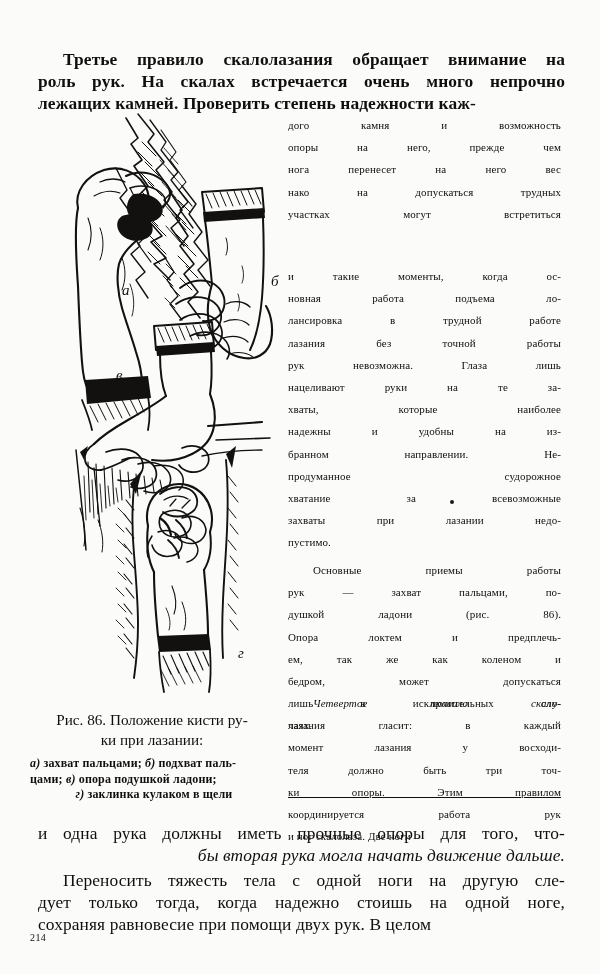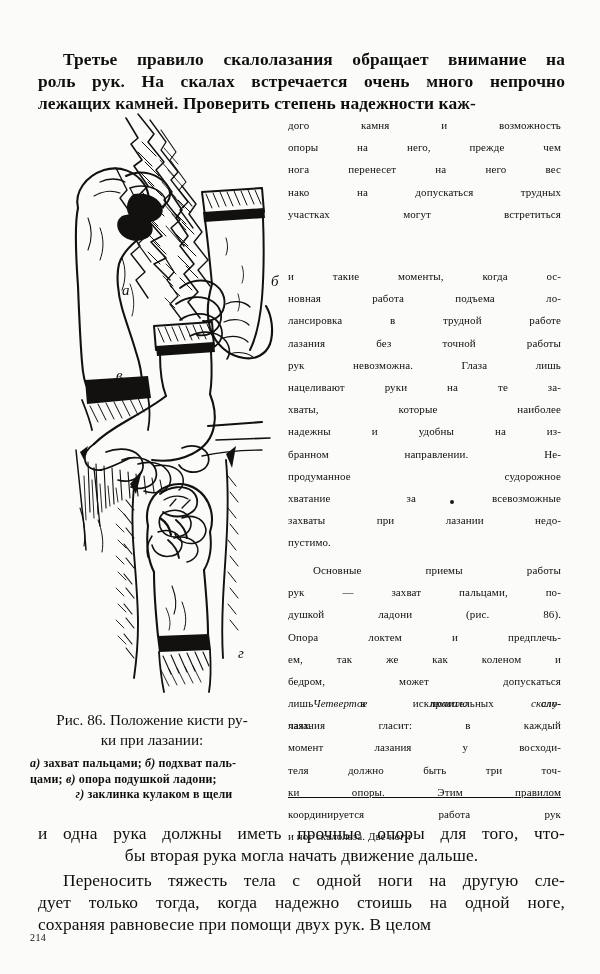--- a/index.html
+++ b/index.html
@@ -390,21 +390,21 @@
     </div>
     <div>
       <span class="it">г)</span>
       <span>заклинка кулаком в щели</span>
     </div>
   </div>
 
   <div class="col-full" style="top:822px;">
     <p class="jz">
       <span style="text-align: justify; text-align-last: justify;">и одна рука должны иметь прочные опоры для того, что-</span>
-      <span style="text-align:center;">бы вторая рука могла начать движение дальше.</span>
+      <span style="text-align:right;font-style:italic;">бы вторая рука могла начать движение дальше.</span>
     </p>
   </div>
 
   <div class="col-full" style="top:869px;">
     <p class="jz">
       <span class="indent" style="text-align: justify; text-align-last: justify;">Переносить тяжесть тела с одной ноги на другую сле-</span>
       <span style="text-align: justify; text-align-last: justify;">дует только тогда, когда надежно стоишь на одной ноге,</span>
       <span style="text-align: left;">сохраняя равновесие при помощи двух рук. В целом</span>
     </p>
   </div>

